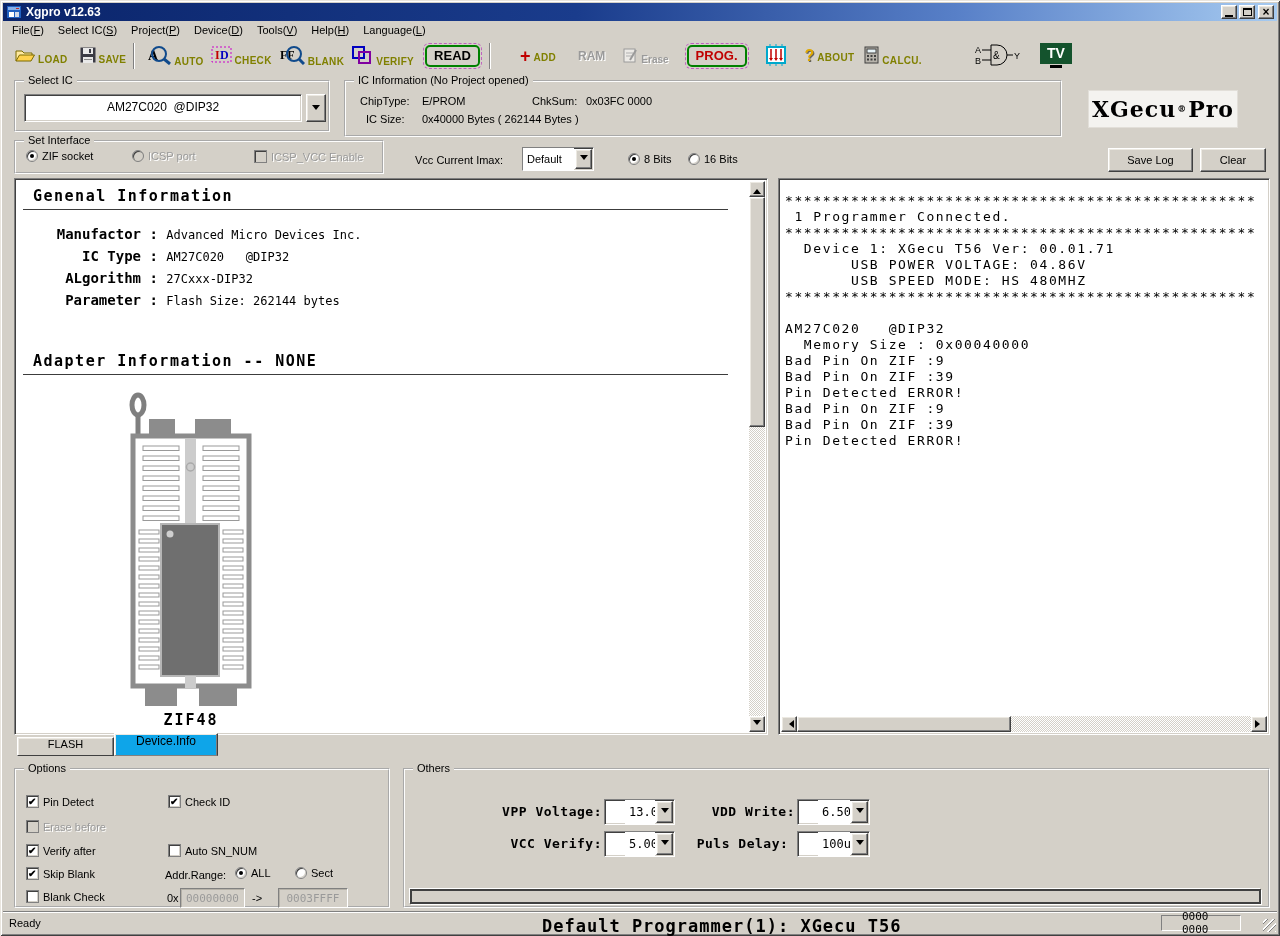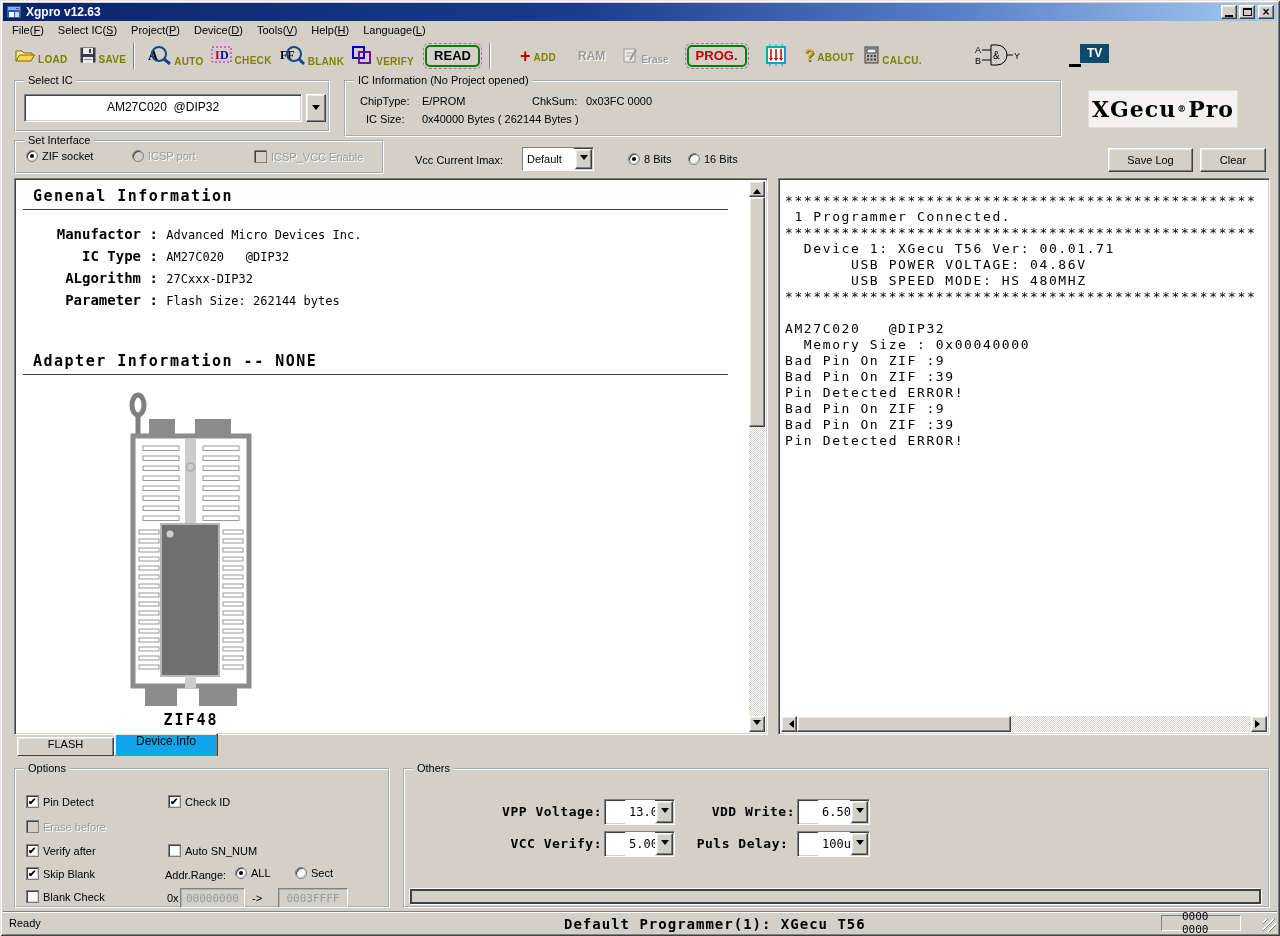--- a/index.html
+++ b/index.html
@@ -47,21 +47,21 @@
   .tb-sep { width:2px; height:26px; border-left:1px solid #808080; border-right:1px solid #fff; margin:0 7px; }
   .tb-disabled .tb-label, .tb-disabled .ghost { color:#9a9a9a; text-shadow:1px 1px 0 #fff; }
   .dashbox { border:1px dashed #c060c0; border-radius:6px; padding:1px; display:inline-block; }
   .greenbtn { display:inline-block; border:2px solid #008000; border-radius:5px;
               padding:1px 7px 2px 7px; font-weight:bold; font-size:13px; background:#d4d0c8; }
   .prog-text { color:#c00000; }
   .plus { color:#c00000; font-weight:bold; font-size:18px; line-height:14px; }
   .ghost { font-weight:bold; font-size:12px; color:#9a9a9a; text-shadow:1px 1px 0 #fff; }
   .qmark { color:#e0a800; font-weight:bold; font-size:16px; line-height:14px; text-shadow:1px 1px 0 #606060; }
   .tv-wrap { display:flex; flex-direction:column; align-items:center; gap:1px; }
-  .tv-box { background:#0c4a6e; color:#fff; font-weight:bold; font-size:12px; padding:2px 7px 3px 7px;margin-left:40px; }
+  .tv-box { background:#14532d; color:#fff; font-weight:bold; font-size:14px; padding:2px 7px 3px 7px; }
   .tv-stand { width:12px; height:3px; background:#000; }
 
   
   .combo-field { background:#fff; overflow:hidden; white-space:pre; }
   .arrow-down { width:0; height:0; border:4px solid transparent; border-top:5px solid #000; margin-top:4px; }
   .arrow-up-s { width:0; height:0; border:4px solid transparent; border-bottom:5px solid #000; margin-bottom:4px; }
   .arrow-left-s { width:0; height:0; border:4px solid transparent; border-right:5px solid #000; margin-right:4px; }
   .arrow-right-s { width:0; height:0; border:4px solid transparent; border-left:5px solid #000; margin-left:4px; }
 
   .logo-box { position:absolute; left:1088px; top:90px; width:150px; height:38px;
@@ -541,20 +541,20 @@
       <span class="combo-field mono" style="font-size:12px">100us</span>
       <span class="btn3d drop-btn">
           <span class="arrow-down" style="margin-top:0"></span>
         </span>
     </div>
     <div class="progressbar"></div>
   </div>
 
   <div class="statusbar">
     <span style="position:absolute; left:6px; top:5px;">Ready</span>
-    <span class="mono" style="position:absolute; left:494px; top:4px; font-weight:bold; font-size:14px; letter-spacing:1px;padding-left:47px;">Default Programmer(1): XGecu T56</span>
+    <span class="mono" style="position:absolute; left:472px; top:4px; font-weight:bold; font-size:17px; letter-spacing:1px;padding-left:47px;">Default Programmer(1): XGecu T56</span>
     <div style="position:absolute; left:1158px; top:3px; width:80px; height:16px; border:1px solid; border-color:#808080 #fff #fff #808080; display:flex; align-items:center; justify-content:center;">
       <span class="mono" style="font-size:11px">0000 0000</span>
     </div>
     <div class="grip"></div>
   </div>
 
 </div>
 
 </body></html>

